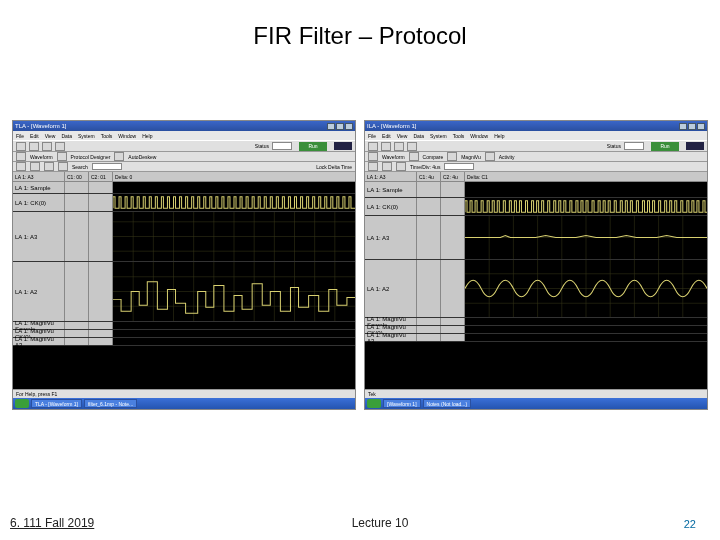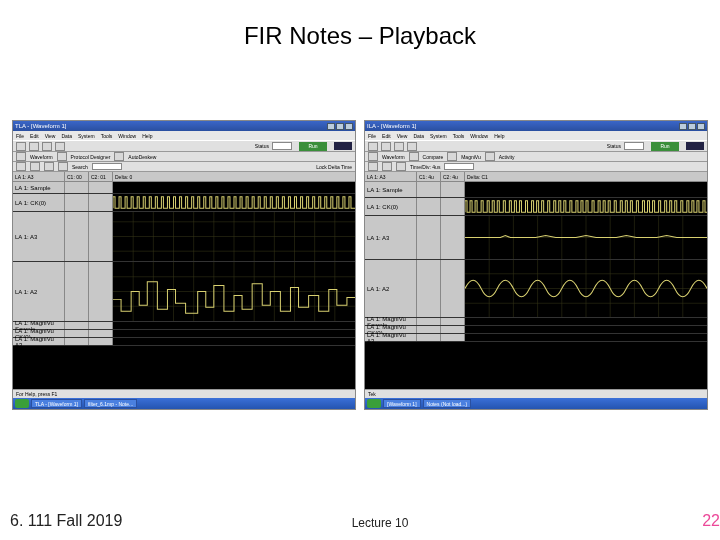--- a/index.html
+++ b/index.html
@@ -183,48 +183,49 @@
     font-size: 5px;
     color: #fff;
     padding: 0 3px;
     display: flex;
     align-items: center;
   }
   .footer-left {
     position: absolute;
     bottom: 10px;
     left: 10px;
-    font-size: 16px;
+    font-size: 12px;
     color: #222;
+    text-decoration: underline;
   }
   .footer-center {
     position: absolute;
     bottom: 10px;
     left: 0;
     width: 100%;
     text-align: center;
     font-size: 12px;
     color: #222;
     margin-left: 20px;
   }
   .footer-right {
     position: absolute;
     bottom: 10px;
-    right: 0;
-    font-size: 16px;
-    color: #ec4899;
+    right: 24px;
+    font-size: 11px;
+    color: #0369a1;
   }
   svg { display: block; }
   .grid-line { stroke: #3a3a1a; stroke-width: 0.5; }
   .sig { stroke: #d8d070; stroke-width: 1; fill: none; }
 </style>
 </head>
 <body>
 
-<div class="slide-title">FIR Notes – Playback</div>
+<div class="slide-title">FIR Filter – Protocol</div>
 
 <div class="panels">
 
   <div class="app-window">
     <div class="titlebar">
       <span>TLA - [Waveform 1]</span>
       <div class="wicons">
         <span></span>
         <span></span>
         <span></span>

